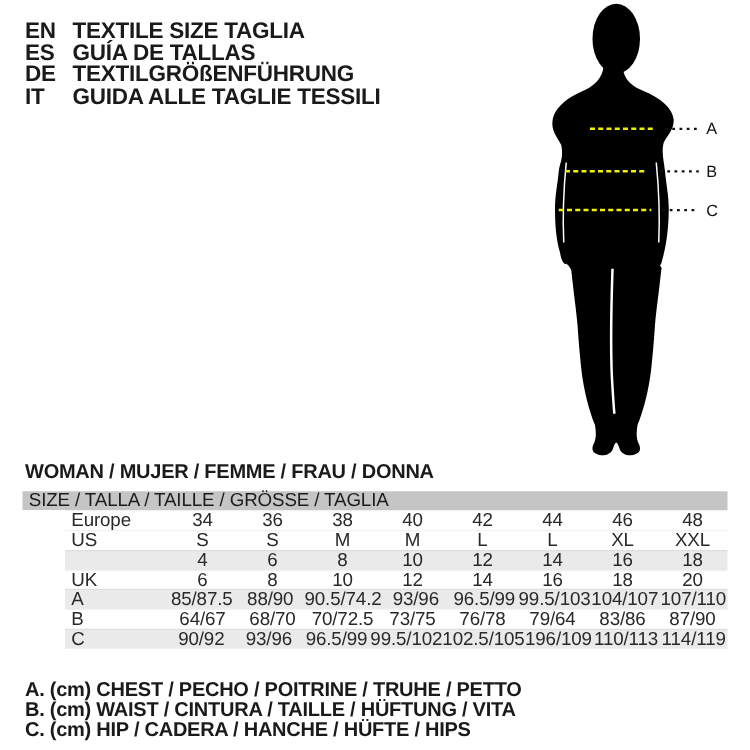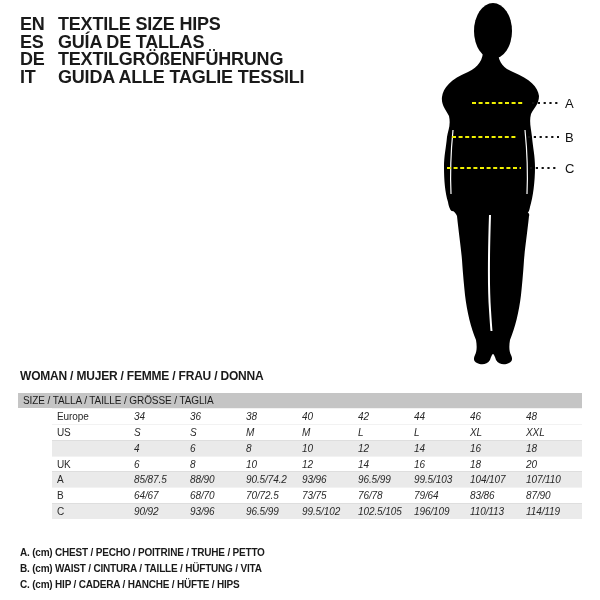--- a/index.html
+++ b/index.html
@@ -19,38 +19,38 @@
   .lang-block{position:absolute;left:20px;top:16px;}
   .lang-row{display:flex;line-height:17.6px;font-size:18px;font-weight:700;letter-spacing:-0.2px;}
   .lang-code{width:38px;}
   
   .figure-wrap{position:absolute;left:420px;top:0;width:180px;height:372px;}
   .figure-wrap svg{display:block;width:180px;height:372px;}
   .yellow-dash{stroke:var(--dash);stroke-width:2;stroke-dasharray:4 2.6;fill:none;}
   .leader-dots{stroke:#111;stroke-width:1.8;stroke-dasharray:2.2 3.6;fill:none;}
   .marker-label{font-family:"Liberation Sans",sans-serif;font-size:13px;fill:#111;}
   
-  .woman-title{position:absolute;left:20px;top:369px;font-size:12px;font-weight:700;letter-spacing:-0.2px;}
-  .size-table{position:absolute;left:18px;top:393px;width:564px;font-size:10px;letter-spacing:-0.1px;color:#292929;}
+  .woman-title{position:absolute;left:20px;top:369px;font-size:16px;font-weight:700;letter-spacing:-0.2px;}
+  .size-table{position:absolute;left:18px;top:393px;width:564px;font-size:15px;letter-spacing:-0.1px;color:#292929;}
   .thead{height:15px;line-height:15px;background:var(--header-bg);padding-left:5px;color:#1c1c1c;}
   .trow{display:flex;height:15.85px;line-height:15.85px;border-top:1px solid rgba(0,0,0,0.05);margin-left:34px;}
   .trow.shaded{background:var(--stripe-bg);}
   .rlabel{width:82px;padding-left:5px;}
-  .cell{flex:1;text-align:left;font-style:italic;}
+  .cell{flex:1;text-align:center;}
   
   .legend{position:absolute;left:20px;top:545px;}
-  .legend-line{font-size:10px;font-weight:700;line-height:15.8px;letter-spacing:-0.2px;}
+  .legend-line{font-size:16px;font-weight:700;line-height:15.8px;letter-spacing:-0.2px;}
 </style>
 </head>
 <body>
 
 <div class="lang-block">
   <div class="lang-row">
     <span class="lang-code">EN</span>
-    <span class="lang-label">TEXTILE SIZE HIPS</span>
+    <span class="lang-label">TEXTILE SIZE TAGLIA</span>
   </div>
   <div class="lang-row">
     <span class="lang-code">ES</span>
     <span class="lang-label">GUÍA DE TALLAS</span>
   </div>
   <div class="lang-row">
     <span class="lang-code">DE</span>
     <span class="lang-label">TEXTILGRÖßENFÜHRUNG</span>
   </div>
   <div class="lang-row">

